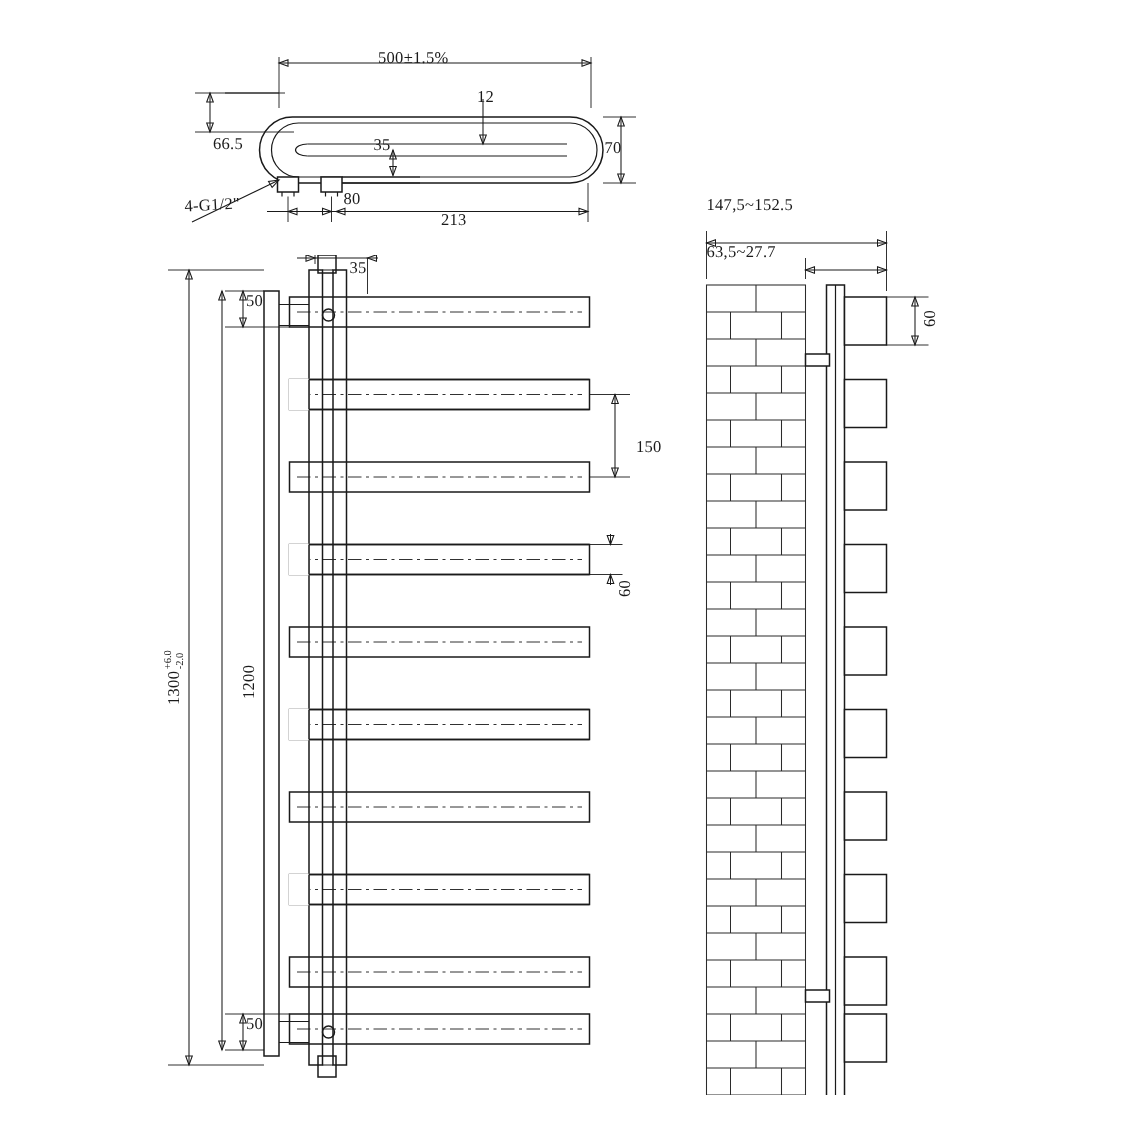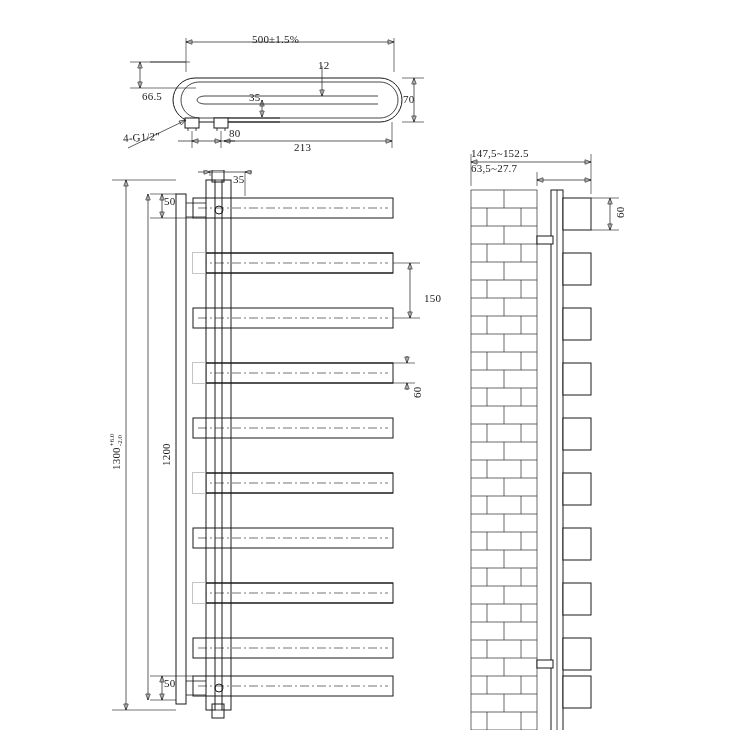--- a/index.html
+++ b/index.html
@@ -273,17 +273,17 @@
     <path class="dim" d="M 82 30 l 6 -2.2 l 0 4.4 z" fill="#1a1a1a"></path>
     <path class="dim" d="M 136 30 l -6 -2.2 l 0 4.4 z" fill="#1a1a1a"></path>
 
     <path class="ext" d="M 136 48 L 164 48"></path>
     <path class="ext" d="M 136 80 L 164 80"></path>
     <path class="dim" d="M 155 48 L 155 80"></path>
     <path class="dim" d="M 155 48 l -2.2 6 l 4.4 0 z" fill="#1a1a1a"></path>
     <path class="dim" d="M 155 80 l -2.2 -6 l 4.4 0 z" fill="#1a1a1a"></path>
   </svg>
 
-  <div class="lbl" style="left:471px; top:148px;">147,5~152.5</div>
+  <div class="lbl" style="left:471px; top:132px;">147,5~152.5</div>
   <div class="lbl" style="left:471px; top:163px;">63,5~27.7</div>
   <div class="lbl vert" style="left:615px; top:218px;">60</div>
 
 </div>
 
 </body></html>

